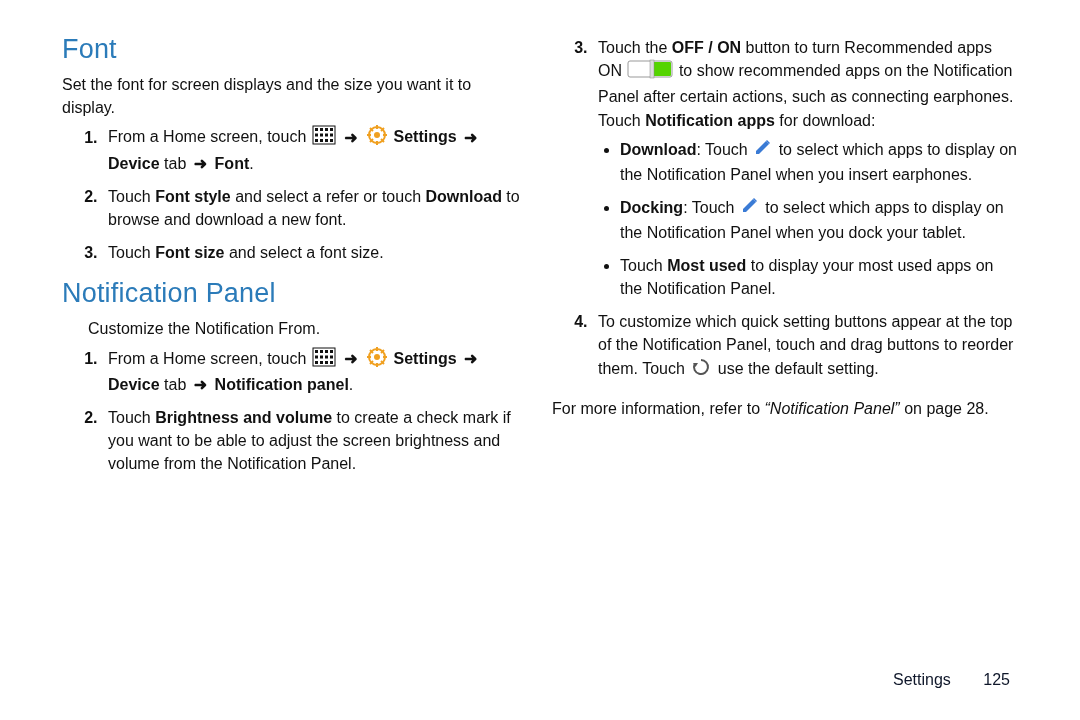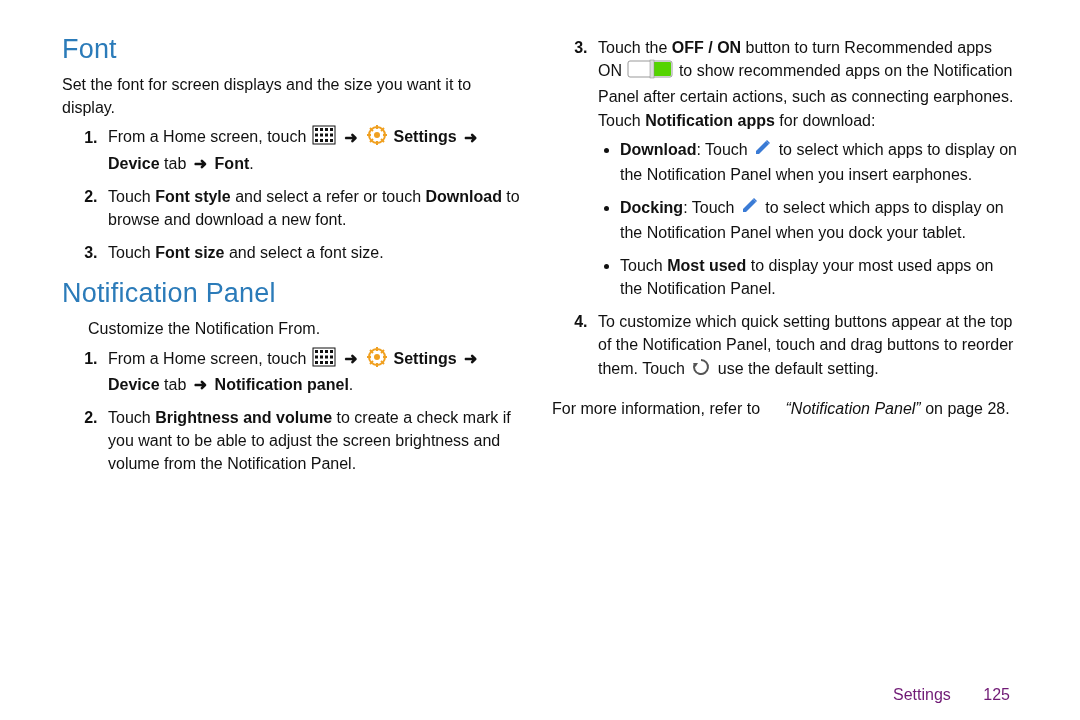--- a/index.html
+++ b/index.html
@@ -56,26 +56,26 @@
   .b { font-weight: bold; }
   .arrow { font-weight: bold; padding: 0 3px; }
   .icon {
     display: inline-block;
     vertical-align: middle;
     margin: 0 2px;
   }
   .footer {
     position: absolute;
     right: 70px;
-    bottom: 16px;
+    bottom: 31px;
     font-size: 16px;
-    color: #701a75;
+    color: #0f172a;
   }
   .footer .pn { margin-left: 28px; }
-  .italic { font-style: italic; margin-left: 21px; }
+  .italic { font-style: italic; }
   
   svg { overflow: visible; }
 </style>
 </head>
 <body>
 
 <div class="page">
   <div class="col">
     <div class="heading">Font</div>
     <div class="body-text">Set the font for screen displays and the size you want it to display.</div>

